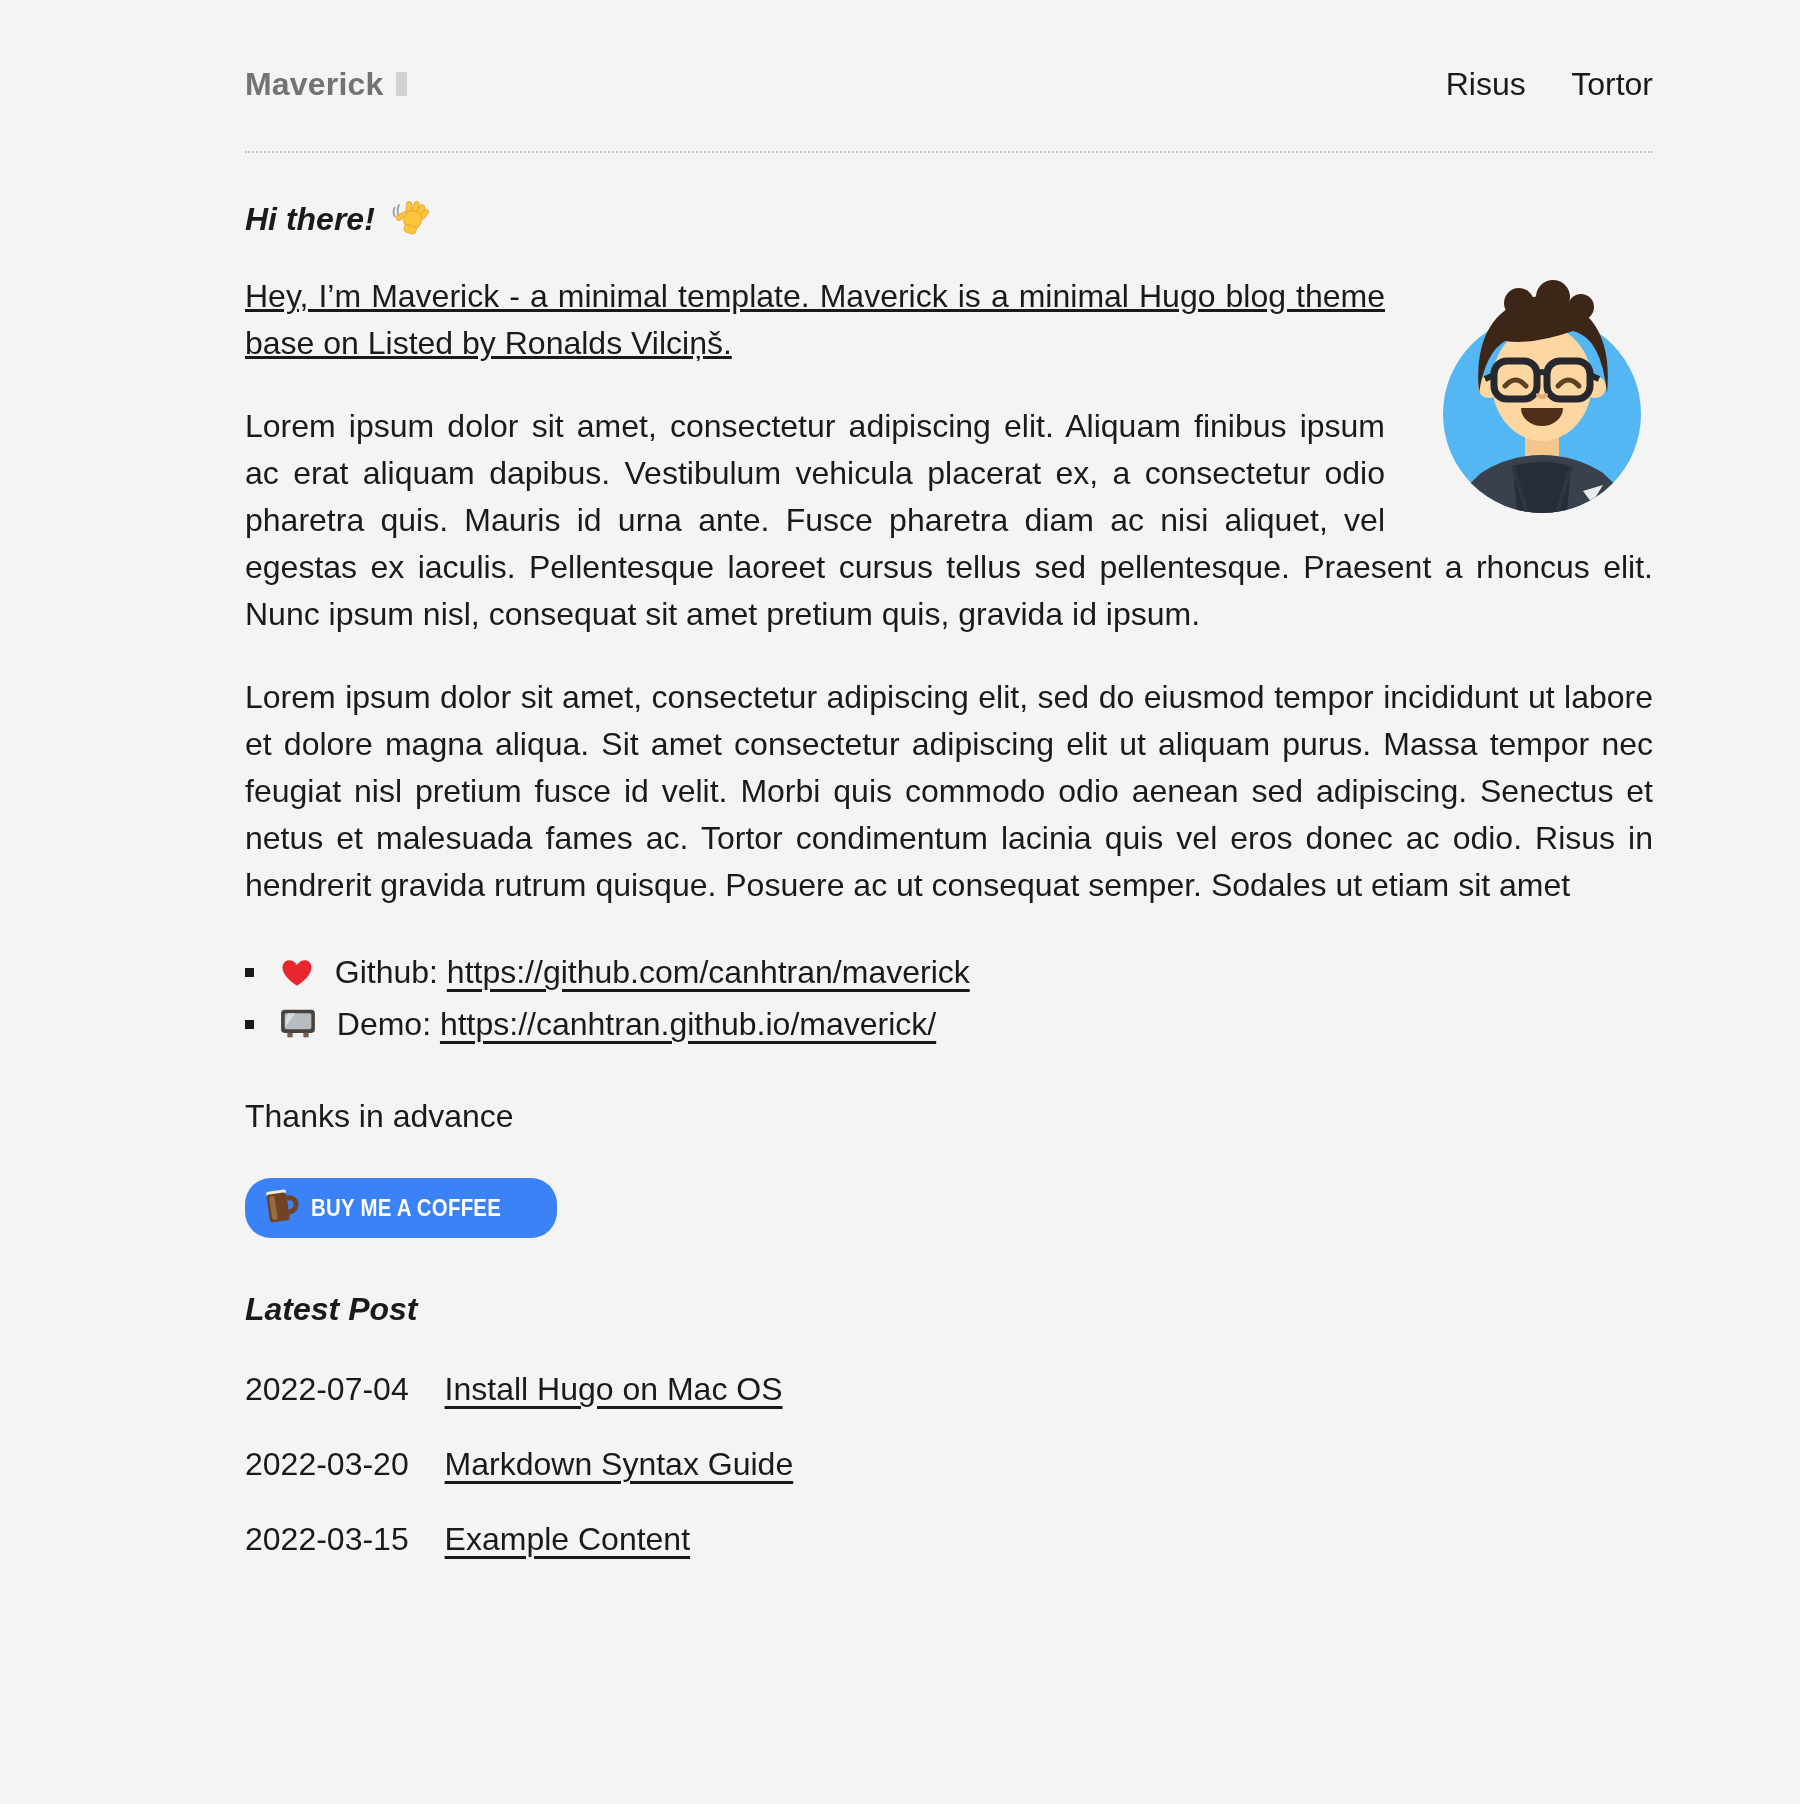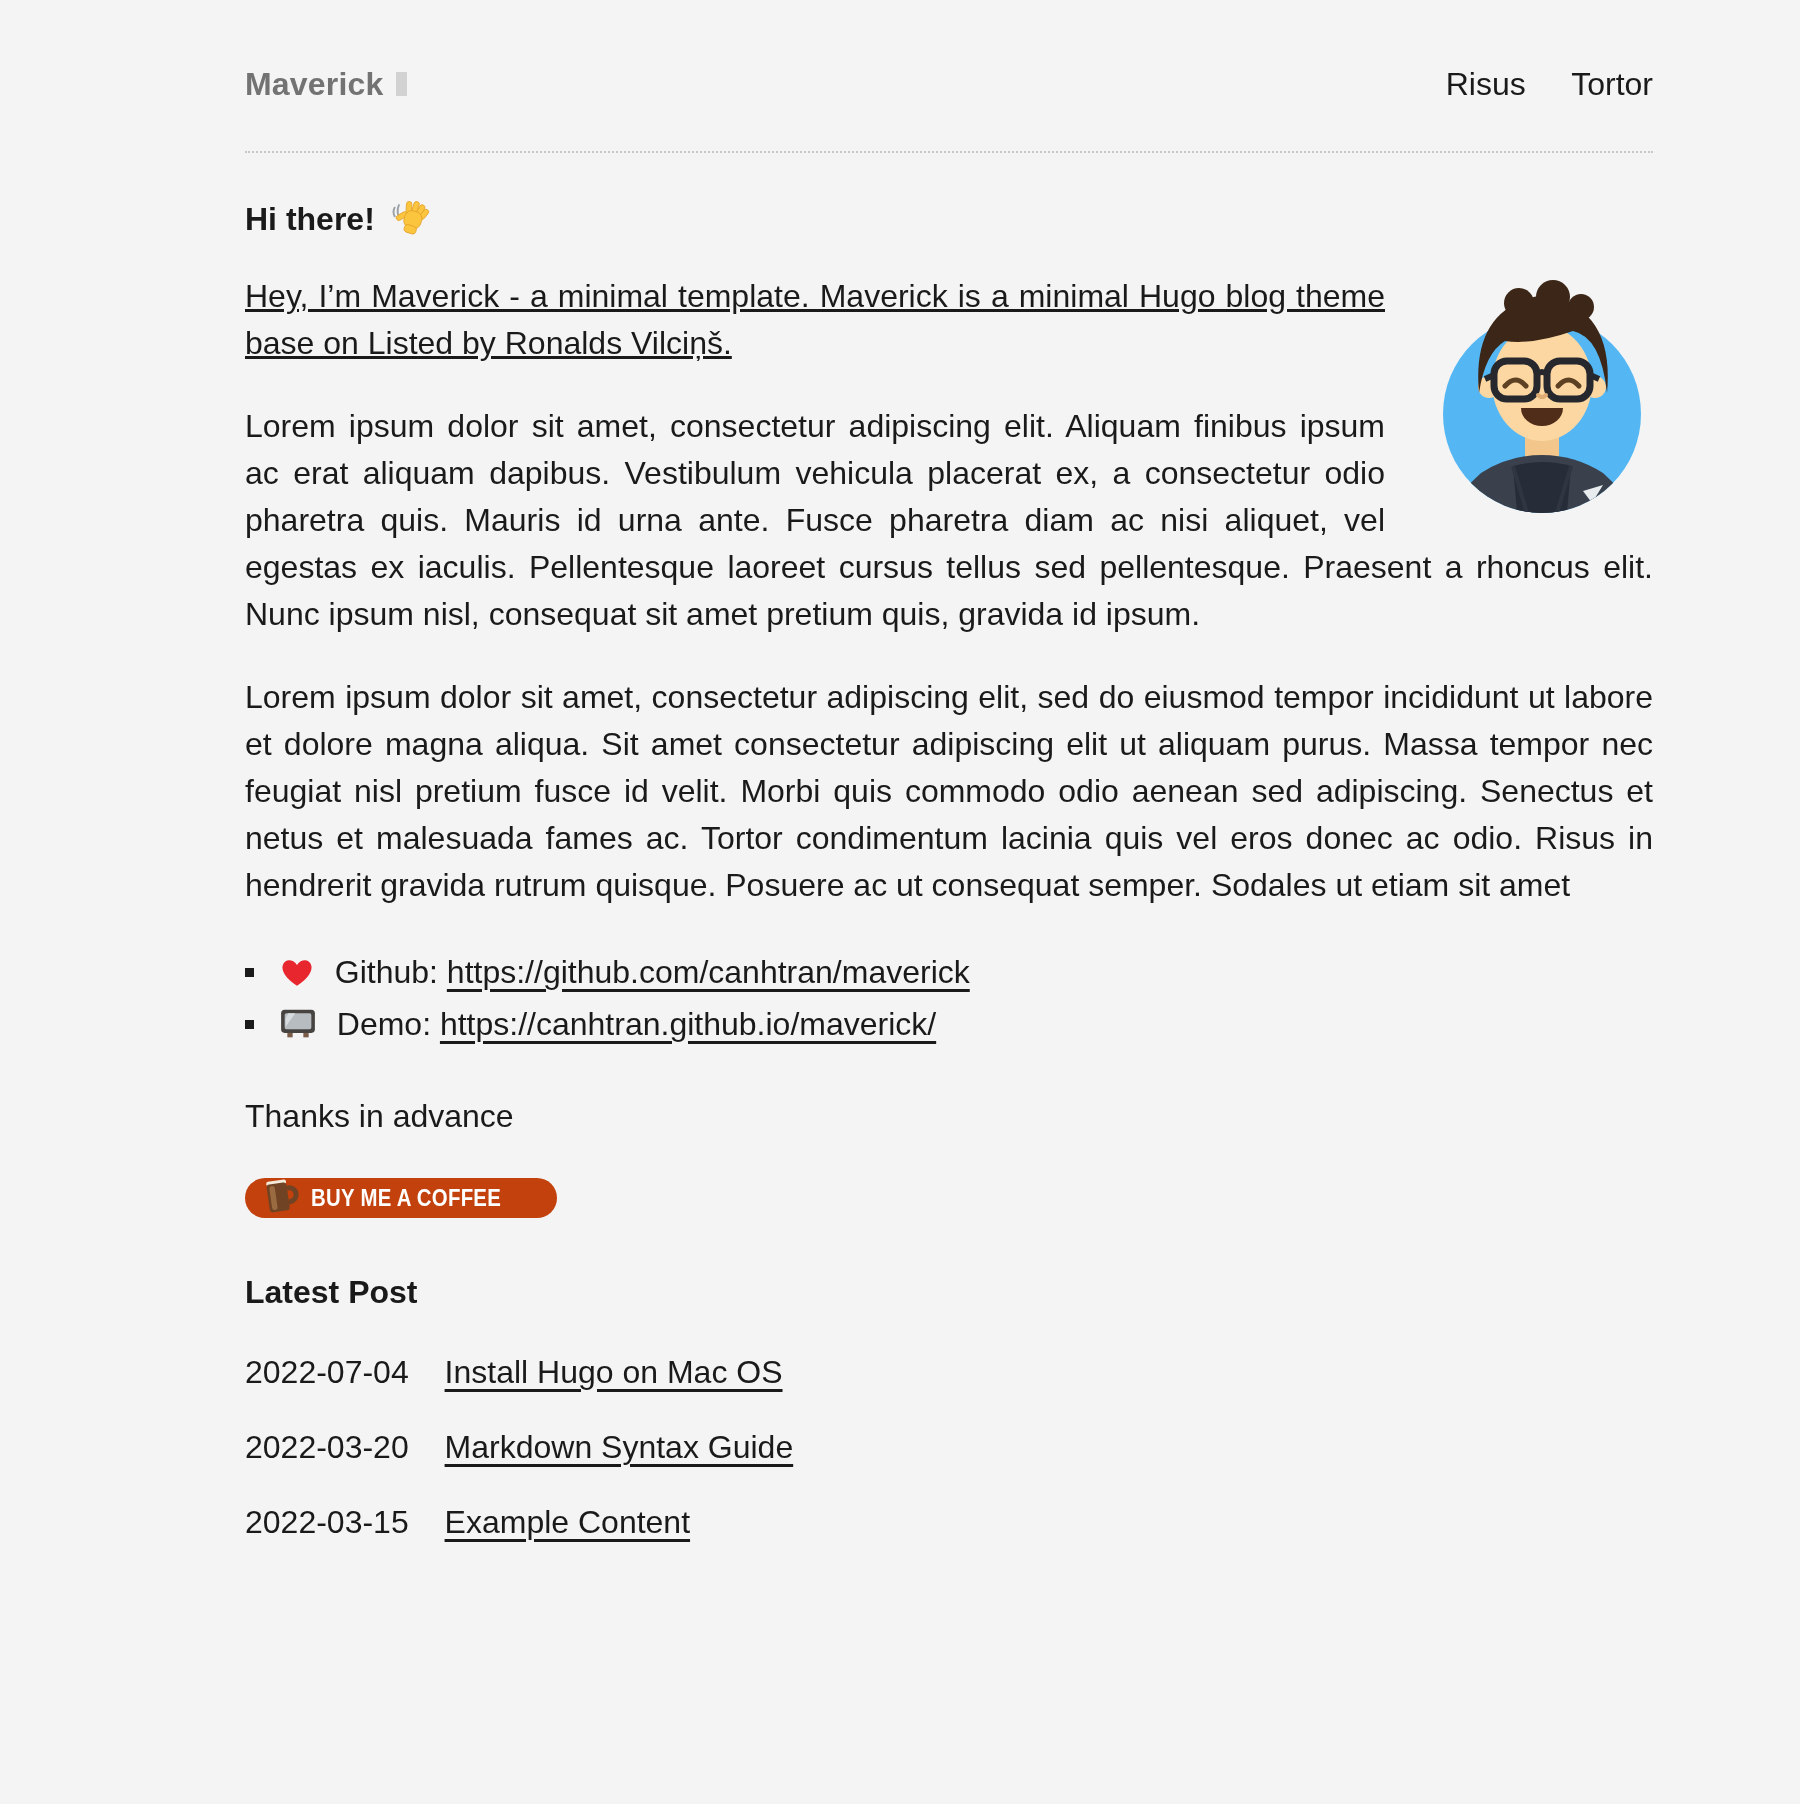--- a/index.html
+++ b/index.html
@@ -45,20 +45,21 @@
     color: #1a1a1a;
     text-decoration: none;
     margin-left: 41px;
   }
   
   h2.section-heading {
     font-size: 32px;
     font-weight: 700;
     line-height: 42px;
     margin-top: 45px;
+    font-style: italic;
   }
   h2 .emoji-svg { vertical-align: -7px; margin-left: 8px; }
   .avatar-img {
     float: right;
     width: 222px;
     height: 238px;
     margin: 2px 0 16px 46px;
   }
   p.body-text {
     font-size: 32px;
@@ -87,24 +88,24 @@
     text-decoration: underline;
     text-decoration-thickness: 2.5px;
     text-underline-offset: 6px;
   }
   p.thanks { margin-top: 40px; text-align: left; }
   
   a.bmc-button {
     display: inline-flex;
     align-items: center;
     margin-top: 38px;
-    height: 40px;
+    height: 60px;
     padding: 0 22px 0 14px;
     border-radius: 26px;
-    background: #c2410c;
+    background: #3b82f6;
     text-decoration: none;
   }
   .bmc-label {
     color: #ffffff;
     font-weight: 700;
     font-size: 24px;
     letter-spacing: 0.3px;
     white-space: nowrap;
     transform: scaleX(0.85);
     transform-origin: left center;

